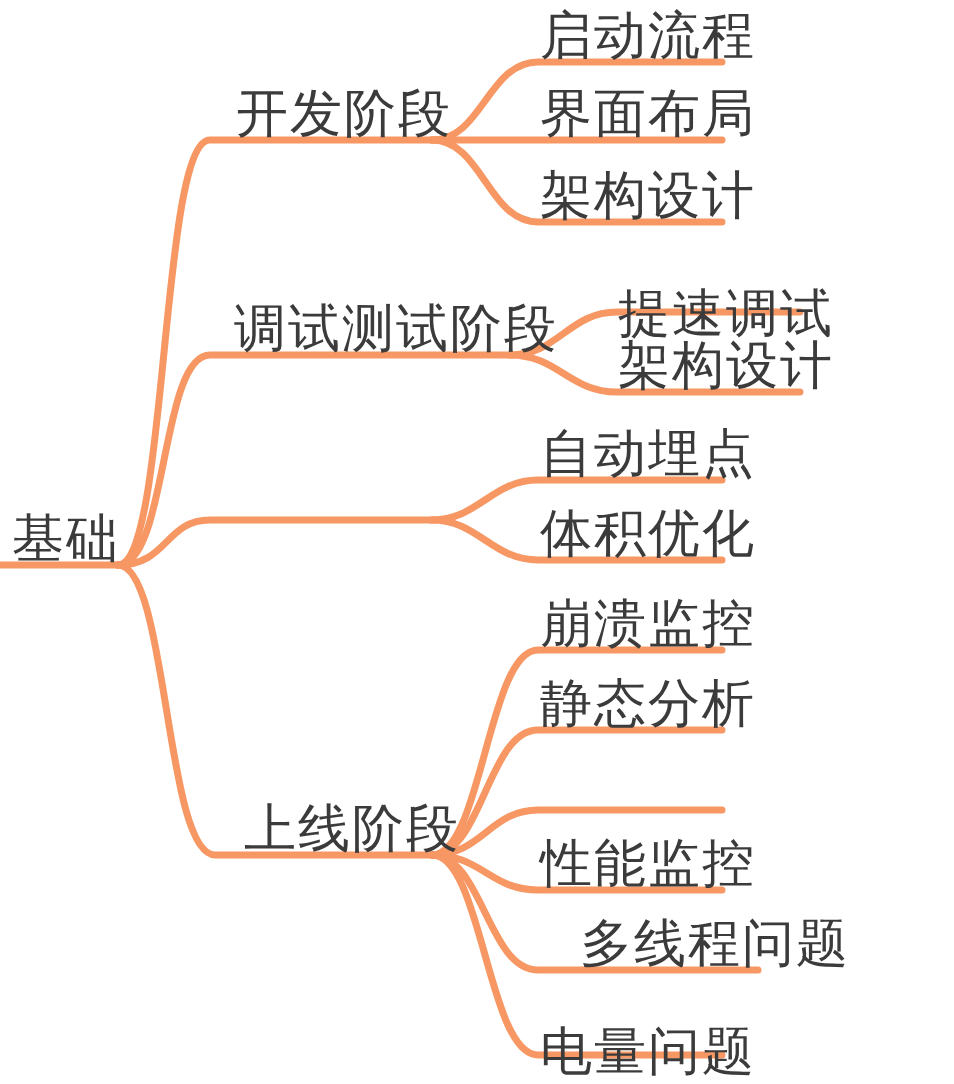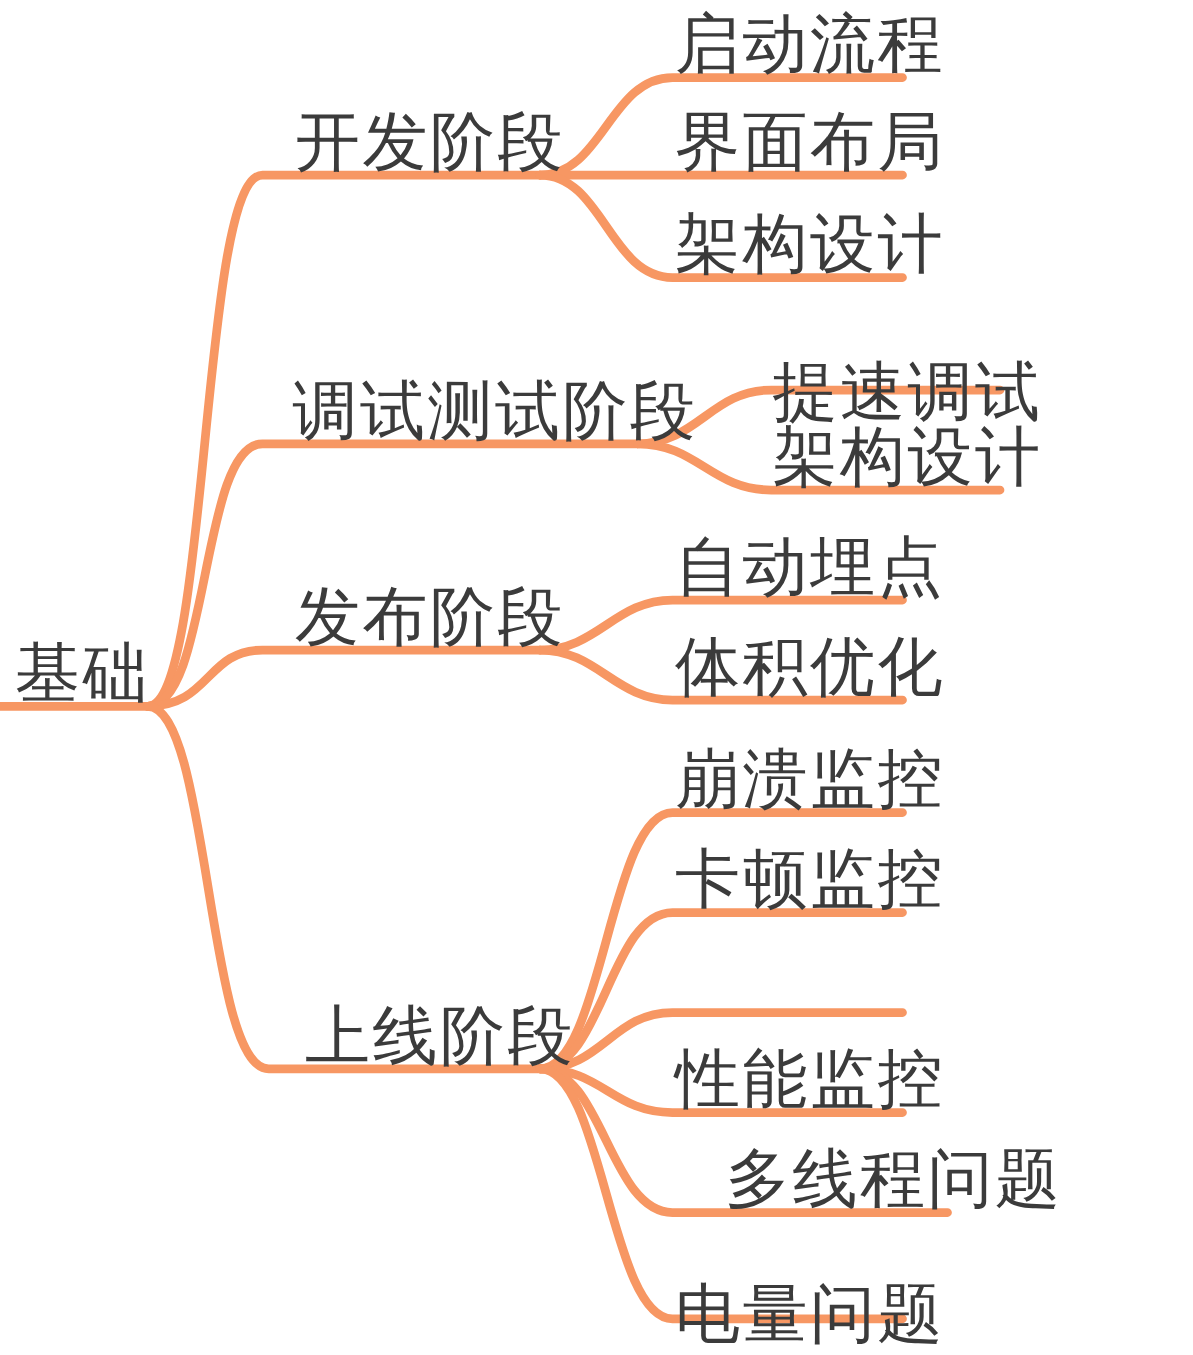--- a/index.html
+++ b/index.html
@@ -65,32 +65,31 @@
       <path d="M 432 855 C 482 855 490 890 538 890 L 722 890"></path>
       <path d="M 432 855 C 482 855 488 970 538 970 L 758 970"></path>
       <path d="M 432 855 C 482 855 488 1055 538 1055 L 722 1055"></path>
     </g>
   </svg>
 
   <div class="node" style="left:12px; top:513px;">基础</div>
 
   <div class="node" style="left:236px; top:88px;">开发阶段</div>
   <div class="node" style="left:234px; top:303px;">调试测试阶段</div>
-  <div class="node" style="left:236px; top:468px;">发布阶段</div>
   <div class="node" style="left:244px; top:803px;">上线阶段</div>
 
   <div class="node" style="left:540px; top:10px;">启动流程</div>
   <div class="node" style="left:540px; top:88px;">界面布局</div>
   <div class="node" style="left:540px; top:170px;text-align:center;">架构设计</div>
 
   <div class="node" style="left:618px; top:260px;margin-top:28px;">提速调试</div>
   <div class="node" style="left:618px; top:340px;">架构设计</div>
 
   <div class="node" style="left:540px; top:428px;">自动埋点</div>
   <div class="node" style="left:540px; top:508px;">体积优化</div>
 
   <div class="node" style="left:540px; top:598px;">崩溃监控</div>
-  <div class="node" style="left:540px; top:678px;">卡顿监控</div>
+  <div class="node" style="left:540px; top:678px;">静态分析</div>
   <div class="node" style="left:540px; top:838px;">性能监控</div>
   <div class="node" style="left:540px; top:918px;margin-left:40px;">多线程问题</div>
   <div class="node" style="left:540px; top:1003px;margin-top:23px;">电量问题</div>
 
 </div>
 
 </body></html>

